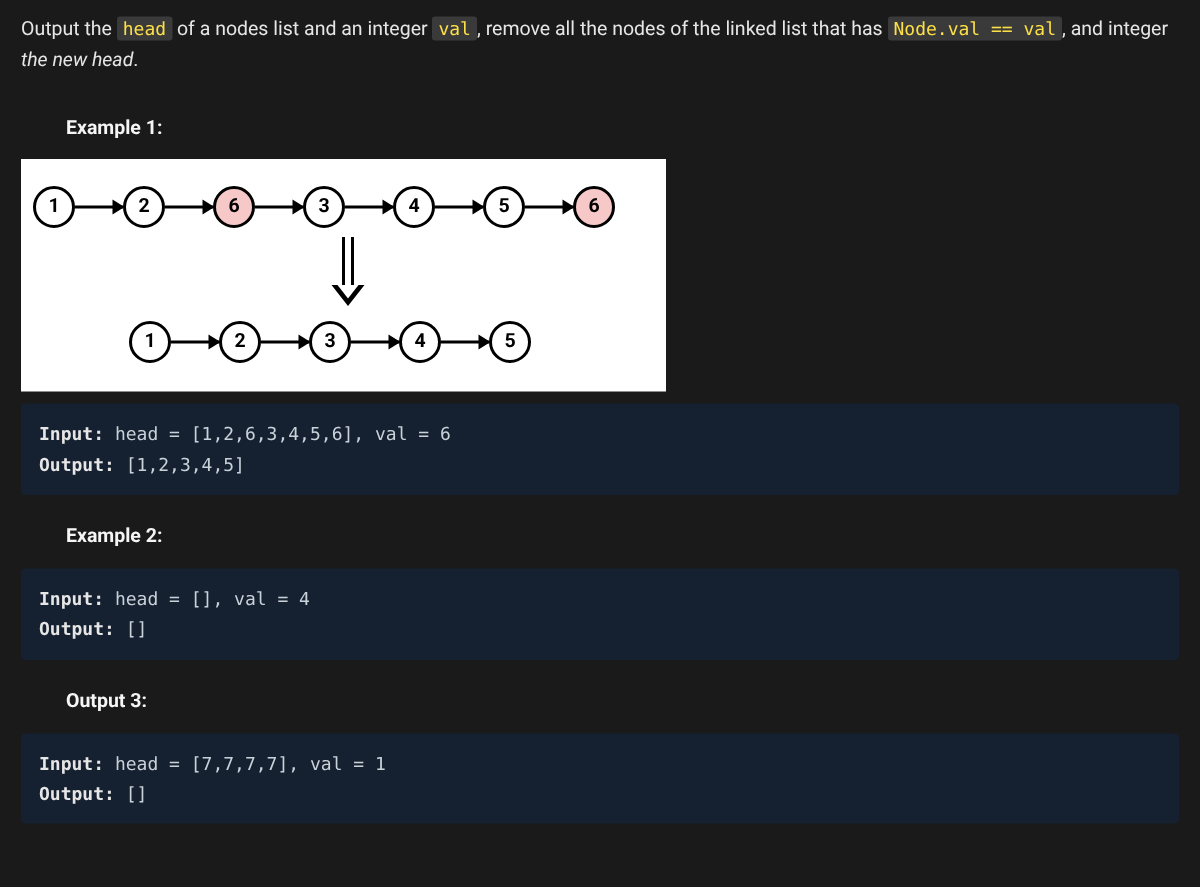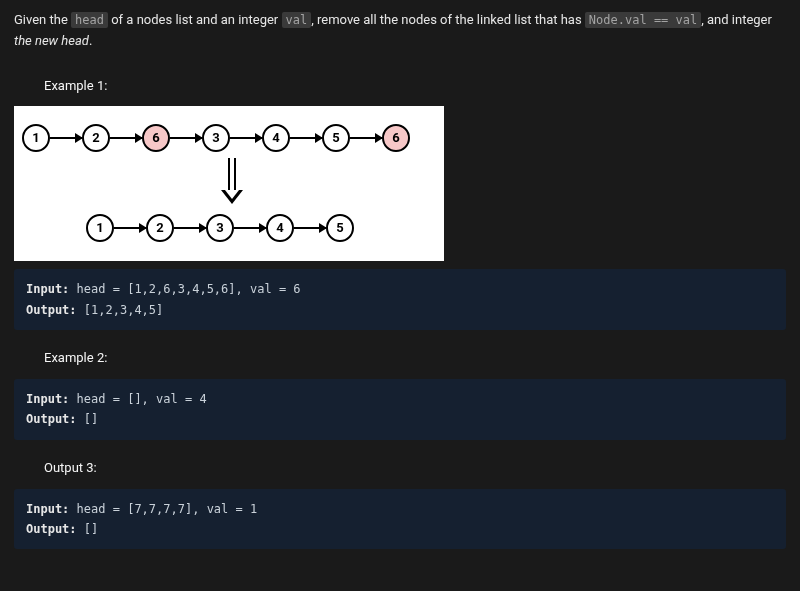--- a/index.html
+++ b/index.html
@@ -8,28 +8,28 @@
     color: #e6e6e6;
     font-family: -apple-system, BlinkMacSystemFont, "Segoe UI", Roboto, sans-serif;
     font-size: 13px;
     line-height: 1.6;
     padding: 10px 14px;
     width: 800px;
   }
   .desc { margin-bottom: 24px; }
   .desc code, .constraint-item code {
     background: #3a3a3a;
-    color: #a3a3a3;
+    color: #fde047;
     font-family: "Consolas", "Monaco", monospace;
     font-size: 12px;
     padding: 1px 4px;
     border-radius: 2px;
   }
   .heading {
-    font-weight: 400;
+    font-weight: 700;
     color: #f5f5f5;
     margin: 18px 0 10px 0;
     font-size: 13px;
     padding-left: 30px;
   }
   .diagram {
     background: #fff;
     width: 430px;
     height: 155px;
     position: relative;
@@ -93,21 +93,21 @@
     line-height: 1.7;
     margin-bottom: 5px;
   }
   .codeblock .lbl { font-weight: 700; color: #e6e6e6; }
   em { font-style: italic; }
 </style>
 </head>
 <body>
 
 <div class="desc">
-  <span>Given the </span><code>head</code><span> of a nodes list and an integer </span><code>val</code><span>, remove all the nodes of the linked list that has </span><code>Node.val == val</code><span>, and integer </span><em>the new head</em><span>.</span>
+  <span>Output the </span><code>head</code><span> of a nodes list and an integer </span><code>val</code><span>, remove all the nodes of the linked list that has </span><code>Node.val == val</code><span>, and integer </span><em>the new head</em><span>.</span>
 </div>
 
 <div class="heading">Example 1:</div>
 
 <div class="diagram">
   <div class="row row1" id="diag-row1" style="left:8px;">
       <div class="node">1</div>
       <div class="arrow"></div>
       <div class="node">2</div>
       <div class="arrow"></div>

